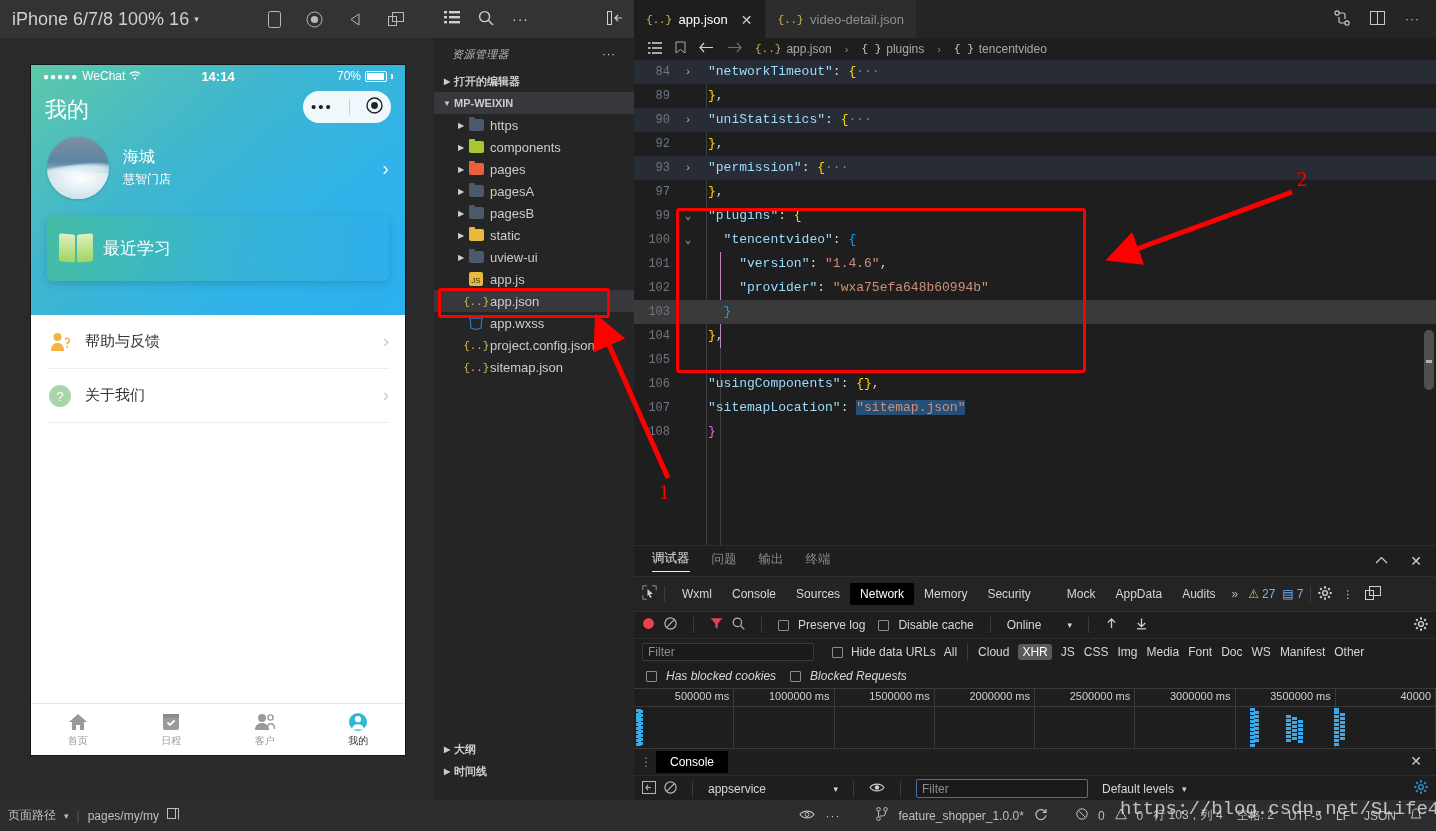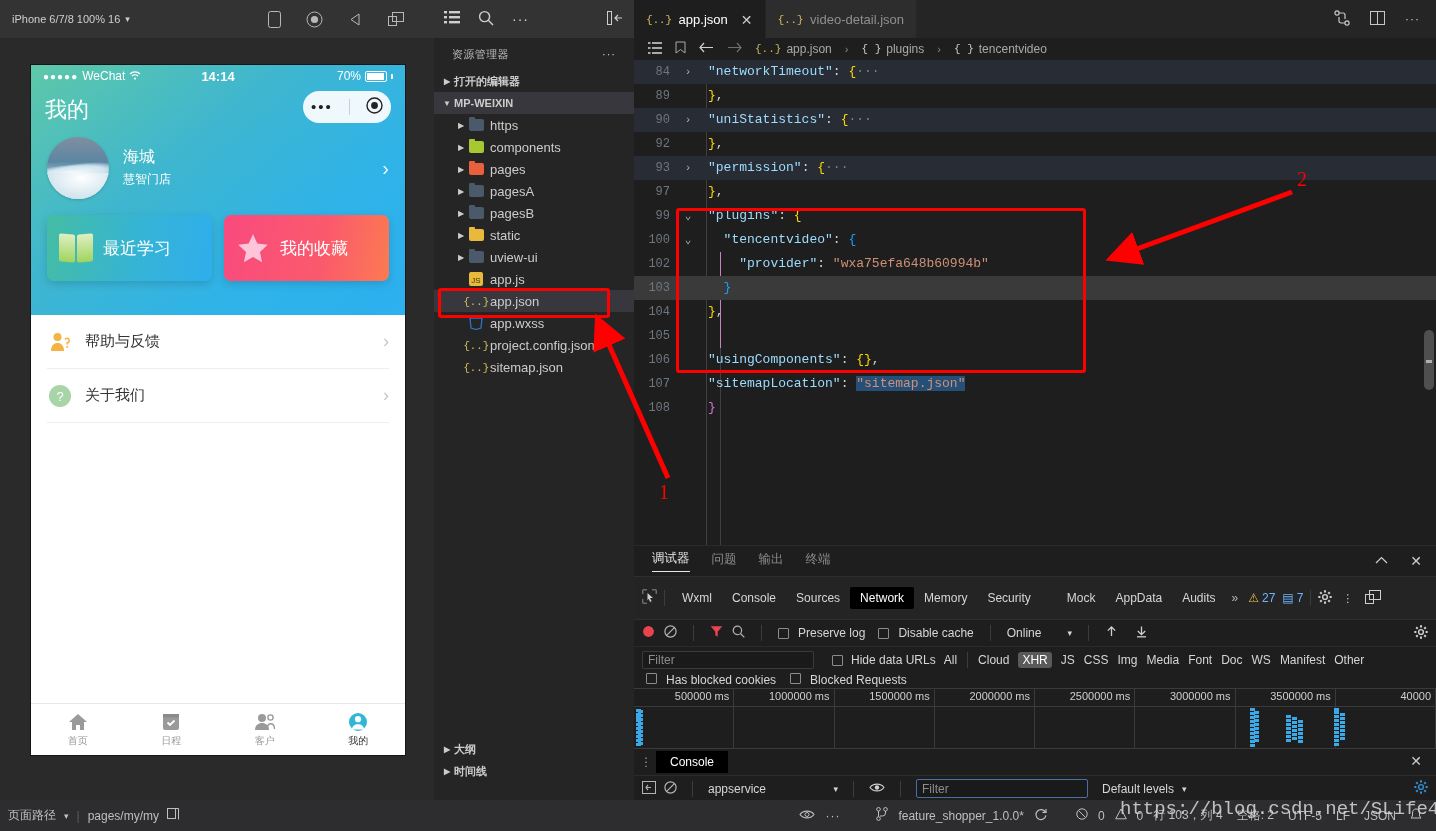--- a/index.html
+++ b/index.html
@@ -9,21 +9,21 @@
     font-family:"Liberation Sans", sans-serif;
     font-size:12px;
     color:#cccccc;
     -webkit-font-smoothing:antialiased;
   }
   .app { position:relative; width:1436px; height:831px; }
 
   
   .sim-pane { position:absolute; left:0; top:0; width:434px; height:800px; background:#252526; }
   .sim-toolbar { height:38px; background:#333333; display:flex; align-items:center; padding:0 12px; }
-  .sim-device { font-size:11px; color:#cfcfcf; }
+  .sim-device { font-size:18px; color:#cfcfcf; }
   .sim-caret { font-size:9px; color:#cfcfcf; margin-left:5px; }
   .sim-tools { margin-left:auto; display:flex; align-items:center; gap:25px; padding-right:18px; }
   .sim-tools svg { display:block; }
 
   .sim-stage { position:absolute; left:0; top:38px; width:434px; height:762px; background:#2a2a2a; }
   .phone {
     position:absolute; left:31px; top:27px; width:374px; height:690px;
     background:#ffffff; overflow:hidden;
     box-shadow:0 0 0 1px #151515;
   }
@@ -99,21 +99,21 @@
     border-top:1px solid #e6e6e6; display:flex;
   }
   .tab { flex:1; display:flex; flex-direction:column; align-items:center; justify-content:center; gap:2px; }
   .tab-label { font-size:10px; color:#999; }
   .tab.active .tab-label { color:#333; }
 
   
   .explorer { position:absolute; left:434px; top:0; width:200px; height:800px; background:#252526; }
   .act-row { height:38px; background:#333333; display:flex; align-items:center; padding:0 10px; gap:18px; }
   .act-row .spacer { margin-left:auto; }
-  .exp-title { height:32px; display:flex; align-items:center; padding:8px 18px; font-size:11px; color:#bbbbbb; letter-spacing:.4px; }
+  .exp-title { height:32px; display:flex; align-items:center; padding:8px 18px; font-size:11px; color:#bbbbbb; letter-spacing:.4px;font-style:italic; }
   .exp-title .dots { margin-left:auto; color:#cccccc; letter-spacing:1px; }
   .exp-sec { height:22px; display:flex; align-items:center; padding:0 6px; font-size:11px; font-weight:bold; color:#cccccc; }
   .exp-sec.hl { background:#37373d; }
   .twisty { width:14px; text-align:center; font-size:8px; color:#cccccc; flex:none; }
   .f-item { height:22px; display:flex; align-items:center; padding-left:20px; font-size:13px; color:#cccccc; }
   .f-item.sel { background:#37373d; }
   .f-ic { width:16px; height:16px; margin-right:6px; flex:none; display:flex; align-items:center; justify-content:center; }
   .folder { width:15px; height:12px; border-radius:1.5px 2px 2px 2px; position:relative; }
   .folder:before{ content:""; position:absolute; left:0; top:-2.5px; width:6px; height:3px; border-radius:1px 1px 0 0; background:inherit; }
   .jbr { color:#cbb75a; font-family:"Liberation Mono", monospace; font-size:11.5px; letter-spacing:-.5px; }
@@ -153,37 +153,37 @@
   .v-scroll { position:absolute; right:2px; top:330px; width:10px; height:60px; background:#4f4f4f; border-radius:5px; }
   .v-marks { position:absolute; right:4px; top:360px; width:6px; height:3px; background:#b0b0b0; }
 
   
   .devtools { position:absolute; left:634px; top:545px; right:0; height:200px; background:#1e1e1e; border-top:1px solid #2b2b2b; }
   .panel-tabs { height:30px; display:flex; align-items:center; padding:0 18px; gap:22px; font-size:12.5px; color:#8c8c8c; position:relative; }
   .panel-tabs .pt { padding-bottom:4px; }
   .panel-tabs .pt.active { color:#e7e7e7; border-bottom:1px solid #e7e7e7; }
   .panel-tabs .right { position:absolute; right:14px; top:0; height:30px; display:flex; align-items:center; gap:22px; }
 
-  .dt-strip { height:44px; background:#242424; border-top:1px solid #2f2f2f; border-bottom:1px solid #2f2f2f;
+  .dt-strip { height:36px; background:#242424; border-top:1px solid #2f2f2f; border-bottom:1px solid #2f2f2f;
               display:flex; align-items:center; padding:0 8px; gap:0; font-size:12px; color:#d6d6d6; }
   .dt-tab { padding:4px 10px; border-radius:2px; }
   .dt-tab.active { background:#000000; color:#ffffff; }
   .vr { width:1px; height:16px; background:#3c3c3c; margin:0 7px; }
   .dt-strip .badge-w { color:#f6c453; margin-left:4px; }
   .dt-strip .badge-b { color:#6cb6ff; }
 
   .net-toolbar { height:27px; display:flex; align-items:center; padding:0 8px; gap:9px; font-size:12px; color:#d6d6d6; border-bottom:1px solid #2b2b2b; }
   .cb { width:11px; height:11px; border:1px solid #8b8b8b; border-radius:1px; background:transparent; display:inline-block; vertical-align:-1px; }
   .sel-online { display:flex; align-items:center; gap:26px; }
 
   .filter-row { height:26px; display:flex; align-items:center; padding:0 8px; gap:8px; font-size:12px; color:#d6d6d6; }
   .filter-box { width:172px; height:18px; background:#1a1a1a; border:1px solid #3a3a3a; border-radius:2px; color:#8d8d8d; font-size:12px; padding:0 5px; line-height:17px; }
   .rtypes { display:flex; align-items:center; gap:9px; }
   .rtype.on { background:#5a5a5a; color:#fff; border-radius:3px; padding:1px 4px; }
-  .filter-row2 { height:22px; display:flex; align-items:flex-start; padding:0 8px; gap:9px; font-size:12px; color:#d6d6d6; }
+  .filter-row2 { height:22px; display:flex; align-items:center; padding:0 8px; gap:9px; font-size:12px; color:#d6d6d6;font-style:italic; }
 
   .timeline { position:absolute; left:0; right:0; top:142px; height:60px; border-top:1px solid #3a3a3a; }
   .tl-head { height:18px; position:relative; border-bottom:1px solid #3a3a3a; }
   .tl-cell { position:absolute; top:0; height:18px; border-right:1px solid #3a3a3a; }
   .tl-lbl { position:absolute; right:4px; top:1px; font-size:11px; color:#cfcfcf; }
   .tl-body { position:relative; height:41px; }
   .tl-col { position:absolute; top:0; bottom:0; border-right:1px solid #3a3a3a; }
   .bar { position:absolute; background:#3ba9e8; width:5px; }
 
   
@@ -290,28 +290,20 @@
               <div class="prof-store">慧智门店</div>
             </div>
             <span class="chev-w">›</span>
           </div>
 
           <div class="cards">
             <div class="card study">
               <span class="ic-book"></span>
               <span class="card-label">最近学习</span>
             </div>
-            <div class="card fav">
-              <span class="ic-star">
-                <svg width="32" height="31" viewBox="0 0 32 31">
-                    <path d="M16 1 L20.3 10.6 L30.8 11.7 L23 18.9 L25.1 29.2 L16 24 L6.9 29.2 L9 18.9 L1.2 11.7 L11.7 10.6 Z" fill="#ffc4d9"></path>
-                  </svg>
-              </span>
-              <span class="card-label">我的收藏</span>
-            </div>
           </div>
         </div>
 
         <div class="list">
           <div class="row">
             <span class="row-ic">
               <svg width="24" height="24" viewBox="0 0 24 24">
                   <circle cx="9.5" cy="7" r="4" fill="#f5b343"></circle>
                   <path d="M3 21 C3 15.5 6 13 9.5 13 C13 13 16 15.5 16 21 Z" fill="#f5b343"></path>
                   <path d="M17 9.5 a2.3 2.3 0 1 1 2.2 3.4 v1.6" stroke="#f5b343" stroke-width="1.6" fill="none"></path>
@@ -595,20 +587,21 @@
       <div class="active-guide" style="left:86px; top:192px; height:96px;"></div>
       <div class="guide g2" style="top:288px;bottom:0"></div>
     <div class="cl hl"><span class="ln">84</span><span class="fold">›</span><span class="ctext"><span class="k">"networkTimeout"</span><span class="p">: </span><span class="br2">{</span><span class="dim">···</span></span></div>
         <div class="cl"><span class="ln">89</span><span class="fold"></span><span class="ctext"><span class="br2">}</span><span class="p">,</span></span></div>
         <div class="cl hl"><span class="ln">90</span><span class="fold">›</span><span class="ctext"><span class="k">"uniStatistics"</span><span class="p">: </span><span class="br2">{</span><span class="dim">···</span></span></div>
         <div class="cl"><span class="ln">92</span><span class="fold"></span><span class="ctext"><span class="br2">}</span><span class="p">,</span></span></div>
         <div class="cl hl"><span class="ln">93</span><span class="fold">›</span><span class="ctext"><span class="k">"permission"</span><span class="p">: </span><span class="br2">{</span><span class="dim">···</span></span></div>
         <div class="cl"><span class="ln">97</span><span class="fold"></span><span class="ctext"><span class="br2">}</span><span class="p">,</span></span></div>
         <div class="cl"><span class="ln">99</span><span class="fold">⌄</span><span class="ctext"><span class="k">"plugins"</span><span class="p">: </span><span class="br2">{</span></span></div>
         <div class="cl"><span class="ln">100</span><span class="fold">⌄</span><span class="ctext">  <span class="k">"tencentvideo"</span><span class="p">: </span><span class="br3">{</span></span></div>
+        <div class="cl"><span class="ln">101</span><span class="fold"></span><span class="ctext">    <span class="k">"version"</span><span class="p">: </span><span class="s">"1.4.6"</span><span class="p">,</span></span></div>
         <div class="cl"><span class="ln">102</span><span class="fold"></span><span class="ctext">    <span class="k">"provider"</span><span class="p">: </span><span class="s">"wxa75efa648b60994b"</span></span></div>
         <div class="cl cur"><span class="ln">103</span><span class="fold"></span><span class="ctext">  <span class="br3">}</span></span></div>
         <div class="cl"><span class="ln">104</span><span class="fold"></span><span class="ctext"><span class="br2">}</span><span class="p">,</span></span></div>
         <div class="cl"><span class="ln">105</span><span class="fold"></span><span class="ctext"></span></div>
         <div class="cl"><span class="ln">106</span><span class="fold"></span><span class="ctext"><span class="k">"usingComponents"</span><span class="p">: </span><span class="br2">{}</span><span class="p">,</span></span></div>
         <div class="cl"><span class="ln">107</span><span class="fold"></span><span class="ctext"><span class="k">"sitemapLocation"</span><span class="p">: </span><span class="s sel">"sitemap.json"</span></span></div>
         <div class="cl"><span class="ln">108</span><span class="fold"></span><span class="ctext"><span class="br">}</span></span></div>
       </div>
     <div class="v-scroll"></div>
     <div class="v-marks"></div>

